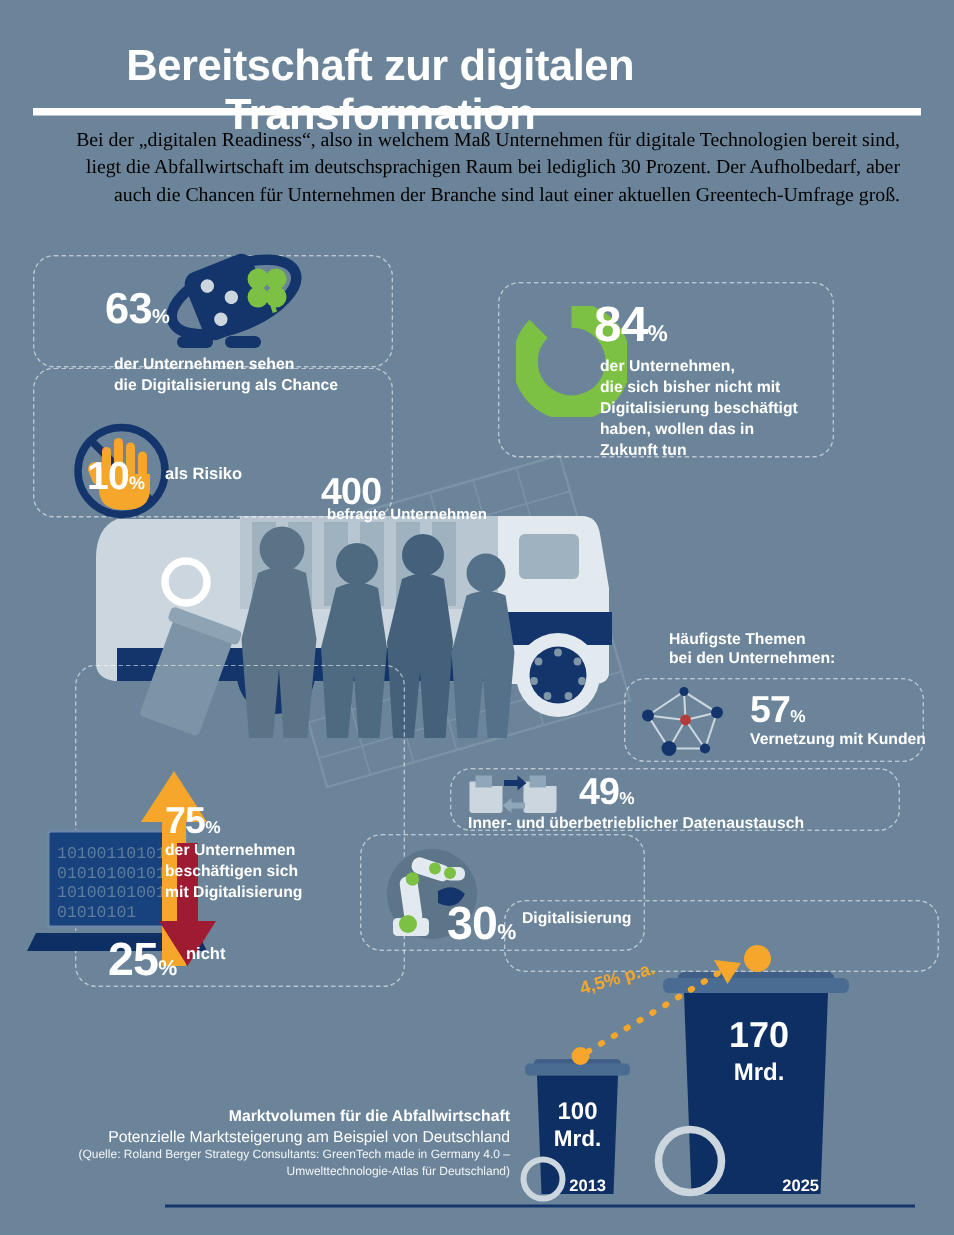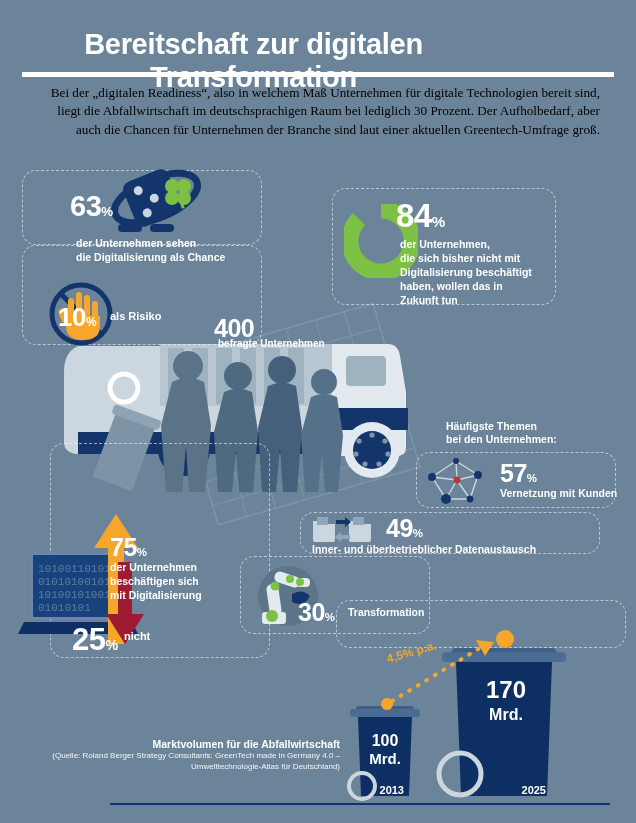--- a/index.html
+++ b/index.html
@@ -87,21 +87,21 @@
   #n57{position:absolute;left:500px;top:459px;font-size:25px;}
   #t57{position:absolute;left:500px;top:487px;font-size:10.5px;font-weight:bold;}
 
   
   #ico49{position:absolute;left:312px;top:514px;width:66px;height:30px;}
   #n49{position:absolute;left:386px;top:514px;font-size:25px;}
   #t49{position:absolute;left:312px;top:543px;font-size:10.5px;font-weight:bold;}
 
   
   #ico30{position:absolute;left:252px;top:560px;width:72px;height:72px;}
-  #n30{position:absolute;left:298px;top:598px;font-size:25px;}
+  #n30{position:absolute;left:298px;top:598px;font-size:31px;}
   #t30{position:absolute;left:348px;top:606px;font-size:10.5px;font-weight:bold;}
 
   
   #laptop{position:absolute;left:18px;top:550px;width:120px;height:92px;}
   #arrows{position:absolute;left:86px;top:512px;width:66px;height:132px;}
   #n75{position:absolute;left:110px;top:533px;font-size:25px;}
   #t75{position:absolute;left:110px;top:560px;width:130px;}
   #n25{position:absolute;left:72px;top:622px;font-size:31px;}
   #t25{position:absolute;left:124px;top:630px;font-size:11px;font-weight:bold;}
 
@@ -314,21 +314,21 @@
     </g>
     <circle cx="20" cy="56" r="6" fill="#7cc044"></circle>
     <circle cx="23" cy="26" r="4.5" fill="#7cc044"></circle>
     <circle cx="38" cy="19" r="4" fill="#7cc044"></circle>
     <circle cx="48" cy="22" r="4" fill="#7cc044"></circle>
     <path d="M40 34 q10 -6 18 2 q-6 12 -18 6 z" fill="#14356b"></path>
   </svg>
   <div class="big" id="n30">
     <span>30</span><span class="pct">%</span>
   </div>
-  <div id="t30">Transformation</div>
+  <div id="t30">Digitalisierung</div>
 
   <svg id="laptop" viewBox="0 0 120 92">
     <rect x="14" y="4" width="92" height="64" rx="2" fill="#17427d" stroke="#6e87a8" stroke-width="2"></rect>
     <text x="20" y="22" font-family="Liberation Mono, monospace" font-size="11" fill="#5f7c9a">10100110101</text>
     <text x="20" y="35" font-family="Liberation Mono, monospace" font-size="11" fill="#5f7c9a">01010100101</text>
     <text x="20" y="48" font-family="Liberation Mono, monospace" font-size="11" fill="#5f7c9a">10100101001</text>
     <text x="20" y="61" font-family="Liberation Mono, monospace" font-size="11" fill="#5f7c9a">01010101</text>
     <path d="M6 72 h108 l6 12 h-120 z" fill="#0e2f63"></path>
   </svg>
   <svg id="arrows" viewBox="0 0 66 132">
@@ -373,17 +373,18 @@
     <text x="176" y="102" text-anchor="middle" font-family="Liberation Sans, sans-serif" font-size="16" font-weight="bold" fill="#ffffff">Mrd.</text>
     <text x="55" y="128" text-anchor="middle" font-family="Liberation Sans, sans-serif" font-size="16" font-weight="bold" fill="#ffffff">100</text>
     <text x="55" y="146" text-anchor="middle" font-family="Liberation Sans, sans-serif" font-size="15" font-weight="bold" fill="#ffffff">Mrd.</text>
     <text x="74" y="176" text-anchor="end" font-family="Liberation Sans, sans-serif" font-size="11" font-weight="bold" fill="#ffffff">2013</text>
     <text x="216" y="176" text-anchor="end" font-family="Liberation Sans, sans-serif" font-size="11" font-weight="bold" fill="#ffffff">2025</text>
     <text x="58" y="45" font-family="Liberation Sans, sans-serif" font-size="12" font-weight="bold" fill="#f5a62b" transform="rotate(-16 58 45)">4,5% p.a.</text>
   </svg>
 
   <div id="caption">
     <div class="cap1">Marktvolumen für die Abfallwirtschaft</div>
+    <div class="cap2">Potenzielle Marktsteigerung am Beispiel von Deutschland</div>
     <div class="cap3">(Quelle: Roland Berger Strategy Consultants: GreenTech made in Germany 4.0 – Umwelttechnologie-Atlas für Deutschland)</div>
   </div>
   <div id="baseline"></div>
 
 </div>
 
 </body></html>

